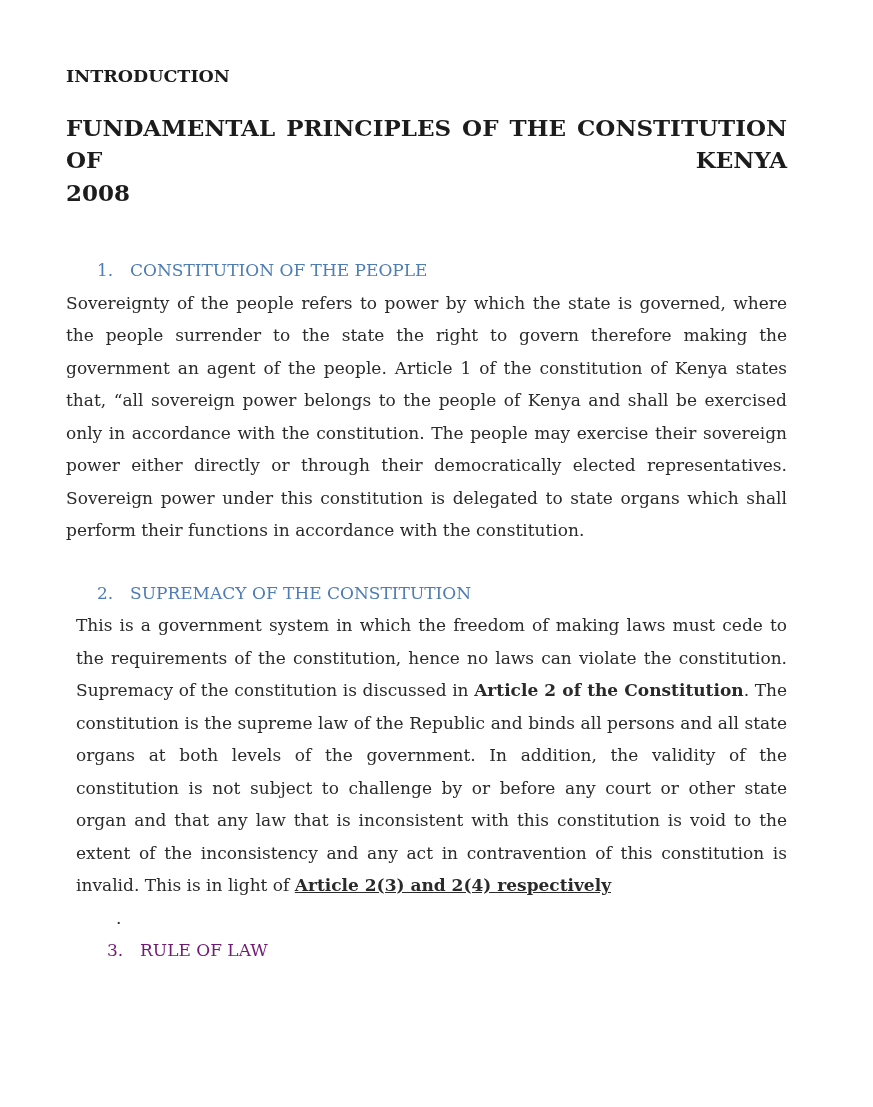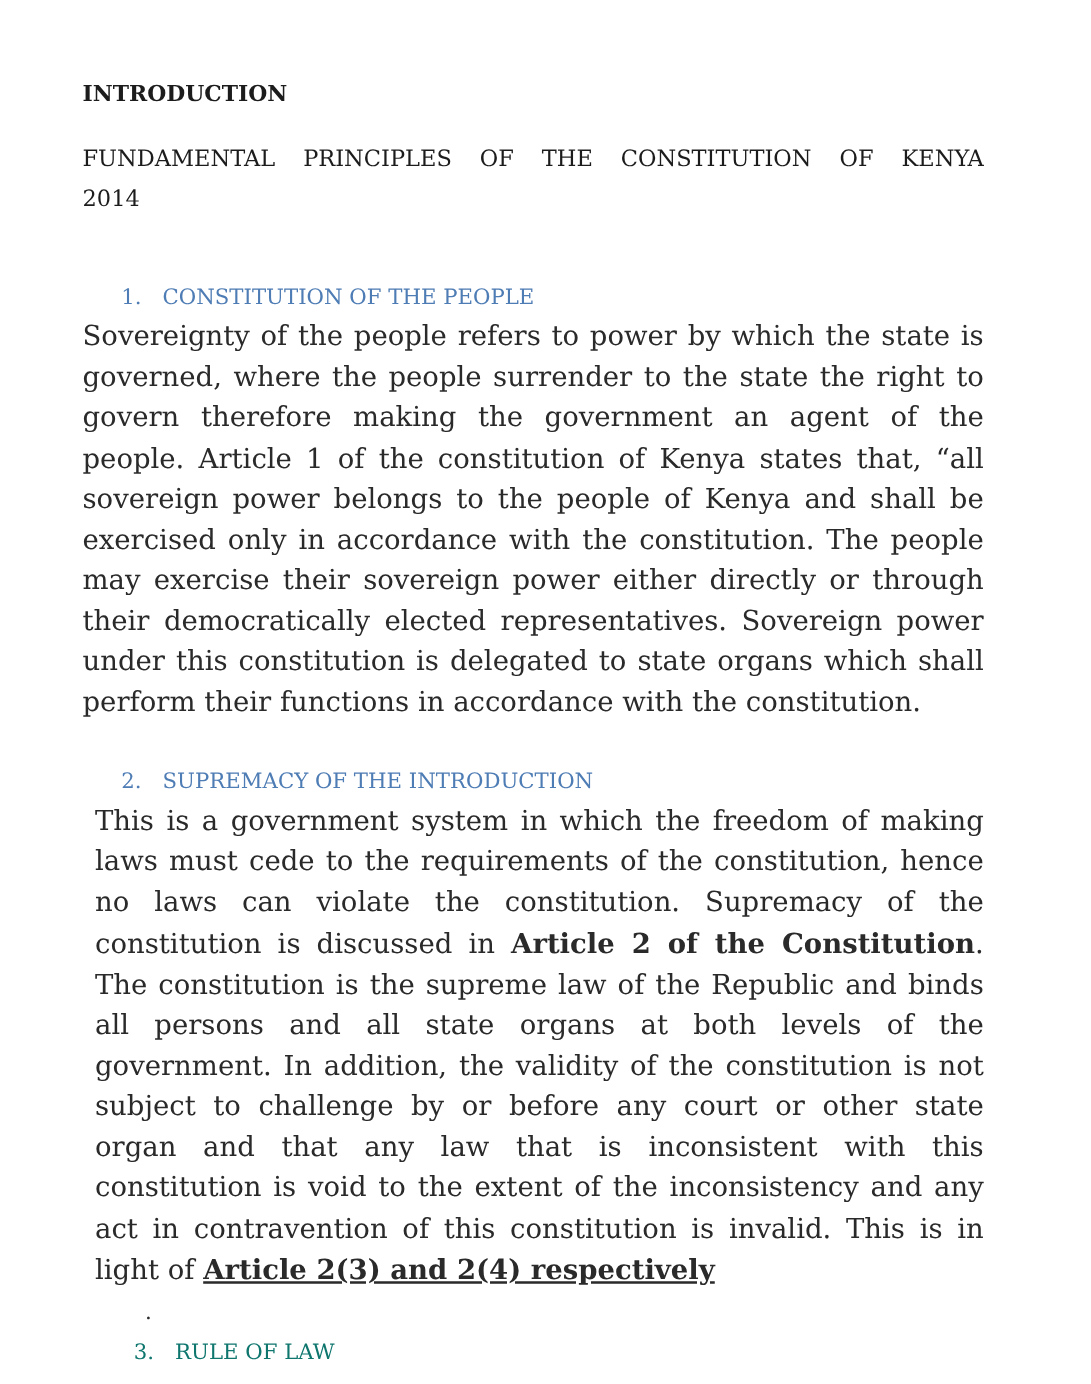--- a/index.html
+++ b/index.html
@@ -22,22 +22,22 @@
     background: #ffffff;
   }
   .h-intro {
     font-size: 17.5px;
     line-height: 32.5px;
     font-weight: bold;
     color: #1c1c1c;
     margin: 0 0 19px 0;
   }
   .h-fund {
-    font-size: 18px;
-    font-weight: normal;
+    font-size: 23px;
+    font-weight: bold;
     color: #1c1c1c;
     margin: 0 0 45px 0;
   }
   .h-fund .line1 {
     line-height: 32.5px;
     text-align: justify;
     text-align-last: justify;
   }
   .h-fund .line2 {
     line-height: 32.5px;
@@ -50,21 +50,21 @@
     line-height: 32.5px;
     padding-left: 31px;
     font-weight: normal;
     margin: 0;
   }
   .sec-num {
     display: inline-block;
     min-width: 33px;
   }
   .body-text {
-    font-size: 22px;
+    font-size: 17px;
     line-height: 32.5px;
     text-align: justify;
     margin: 0 0 30px 0;
   }
   .section:last-child .sec-head,
   .no-para {
     margin-bottom: 0;
     margin-left: 10px;
   }
   .b { font-weight: bold; }
@@ -78,37 +78,37 @@
 </style>
 </head>
 <body>
 
 <div class="page">
 
   <h1 class="h-intro">INTRODUCTION</h1>
 
   <div class="h-fund">
     <div class="line1">FUNDAMENTAL PRINCIPLES OF THE CONSTITUTION OF KENYA</div>
-    <div class="line2">2014</div>
+    <div class="line2">2008</div>
   </div>
 
   <div class="section">
     <h2 class="sec-head" style="color: rgb(78, 124, 180);">
       <span class="sec-num">1.</span><span>CONSTITUTION OF THE PEOPLE</span>
     </h2>
     <p class="body-text"><span>Sovereignty of the people refers to power by which the state is governed, where the people surrender to the state the right to govern therefore making the government an agent of the people. Article 1 of the constitution of Kenya states that, “all sovereign power belongs to the people of Kenya and shall be exercised only in accordance with the constitution. The people may exercise their sovereign power either directly or through their democratically elected representatives. Sovereign power under this constitution is delegated to state organs which shall perform their functions in accordance with the constitution.</span></p>
   </div>
 
   <div class="section">
     <h2 class="sec-head" style="color: rgb(78, 124, 180);">
-      <span class="sec-num">2.</span><span>SUPREMACY OF THE INTRODUCTION</span>
+      <span class="sec-num">2.</span><span>SUPREMACY OF THE CONSTITUTION</span>
     </h2>
     <p class="body-text no-para"><span>This is a government system in which the freedom of making laws must cede to the requirements of the constitution, hence no laws can violate the constitution. Supremacy of the constitution is discussed in </span><span class="b">Article 2 of the Constitution</span><span>. The constitution is the supreme law of the Republic and binds all persons and all state organs at both levels of the government. In addition, the validity of the constitution is not subject to challenge by or before any court or other state organ and that any law that is inconsistent with this constitution is void to the extent of the inconsistency and any act in contravention of this constitution is invalid. This is in light of </span><span class="b u">Article 2(3) and 2(4) respectively</span></p>
     <p class="stray-period">.</p>
   </div>
 
   <div class="section">
-    <h2 class="sec-head" style="color: #0f766e;">
+    <h2 class="sec-head" style="color: #701a75;">
       <span class="sec-num">3.</span><span>RULE OF LAW</span>
     </h2>
   </div>
 
 </div>
 
 </body></html>

